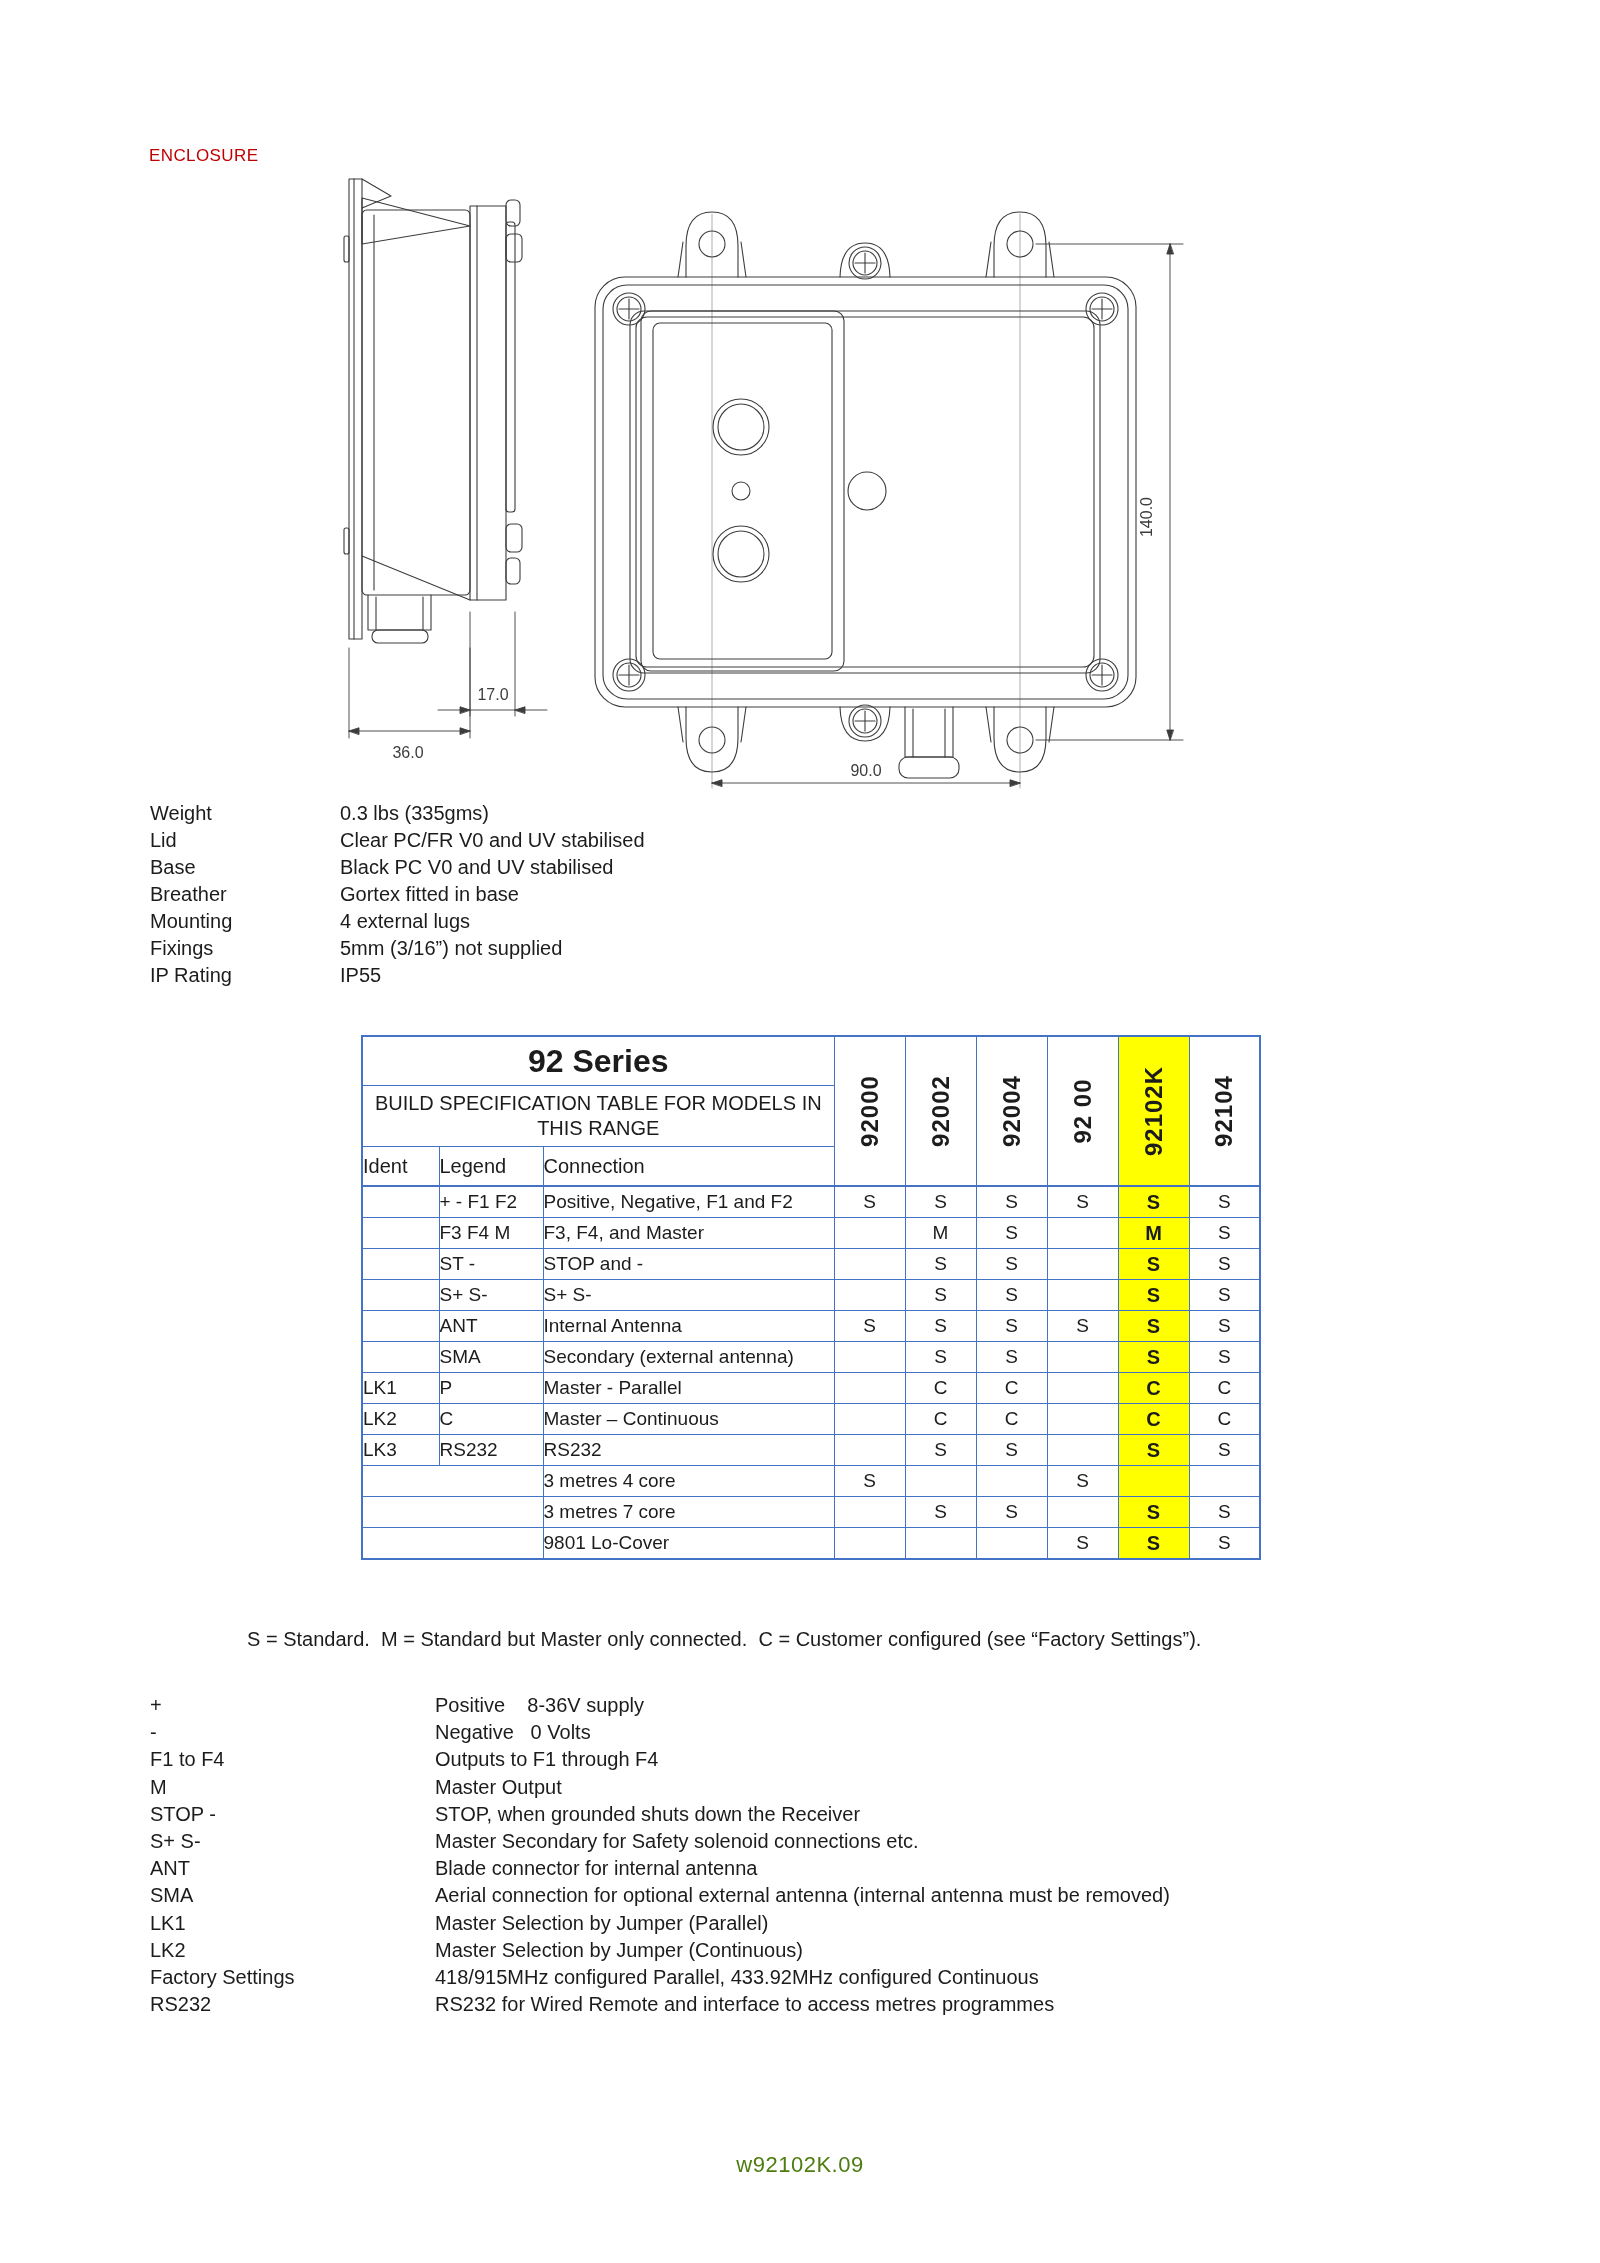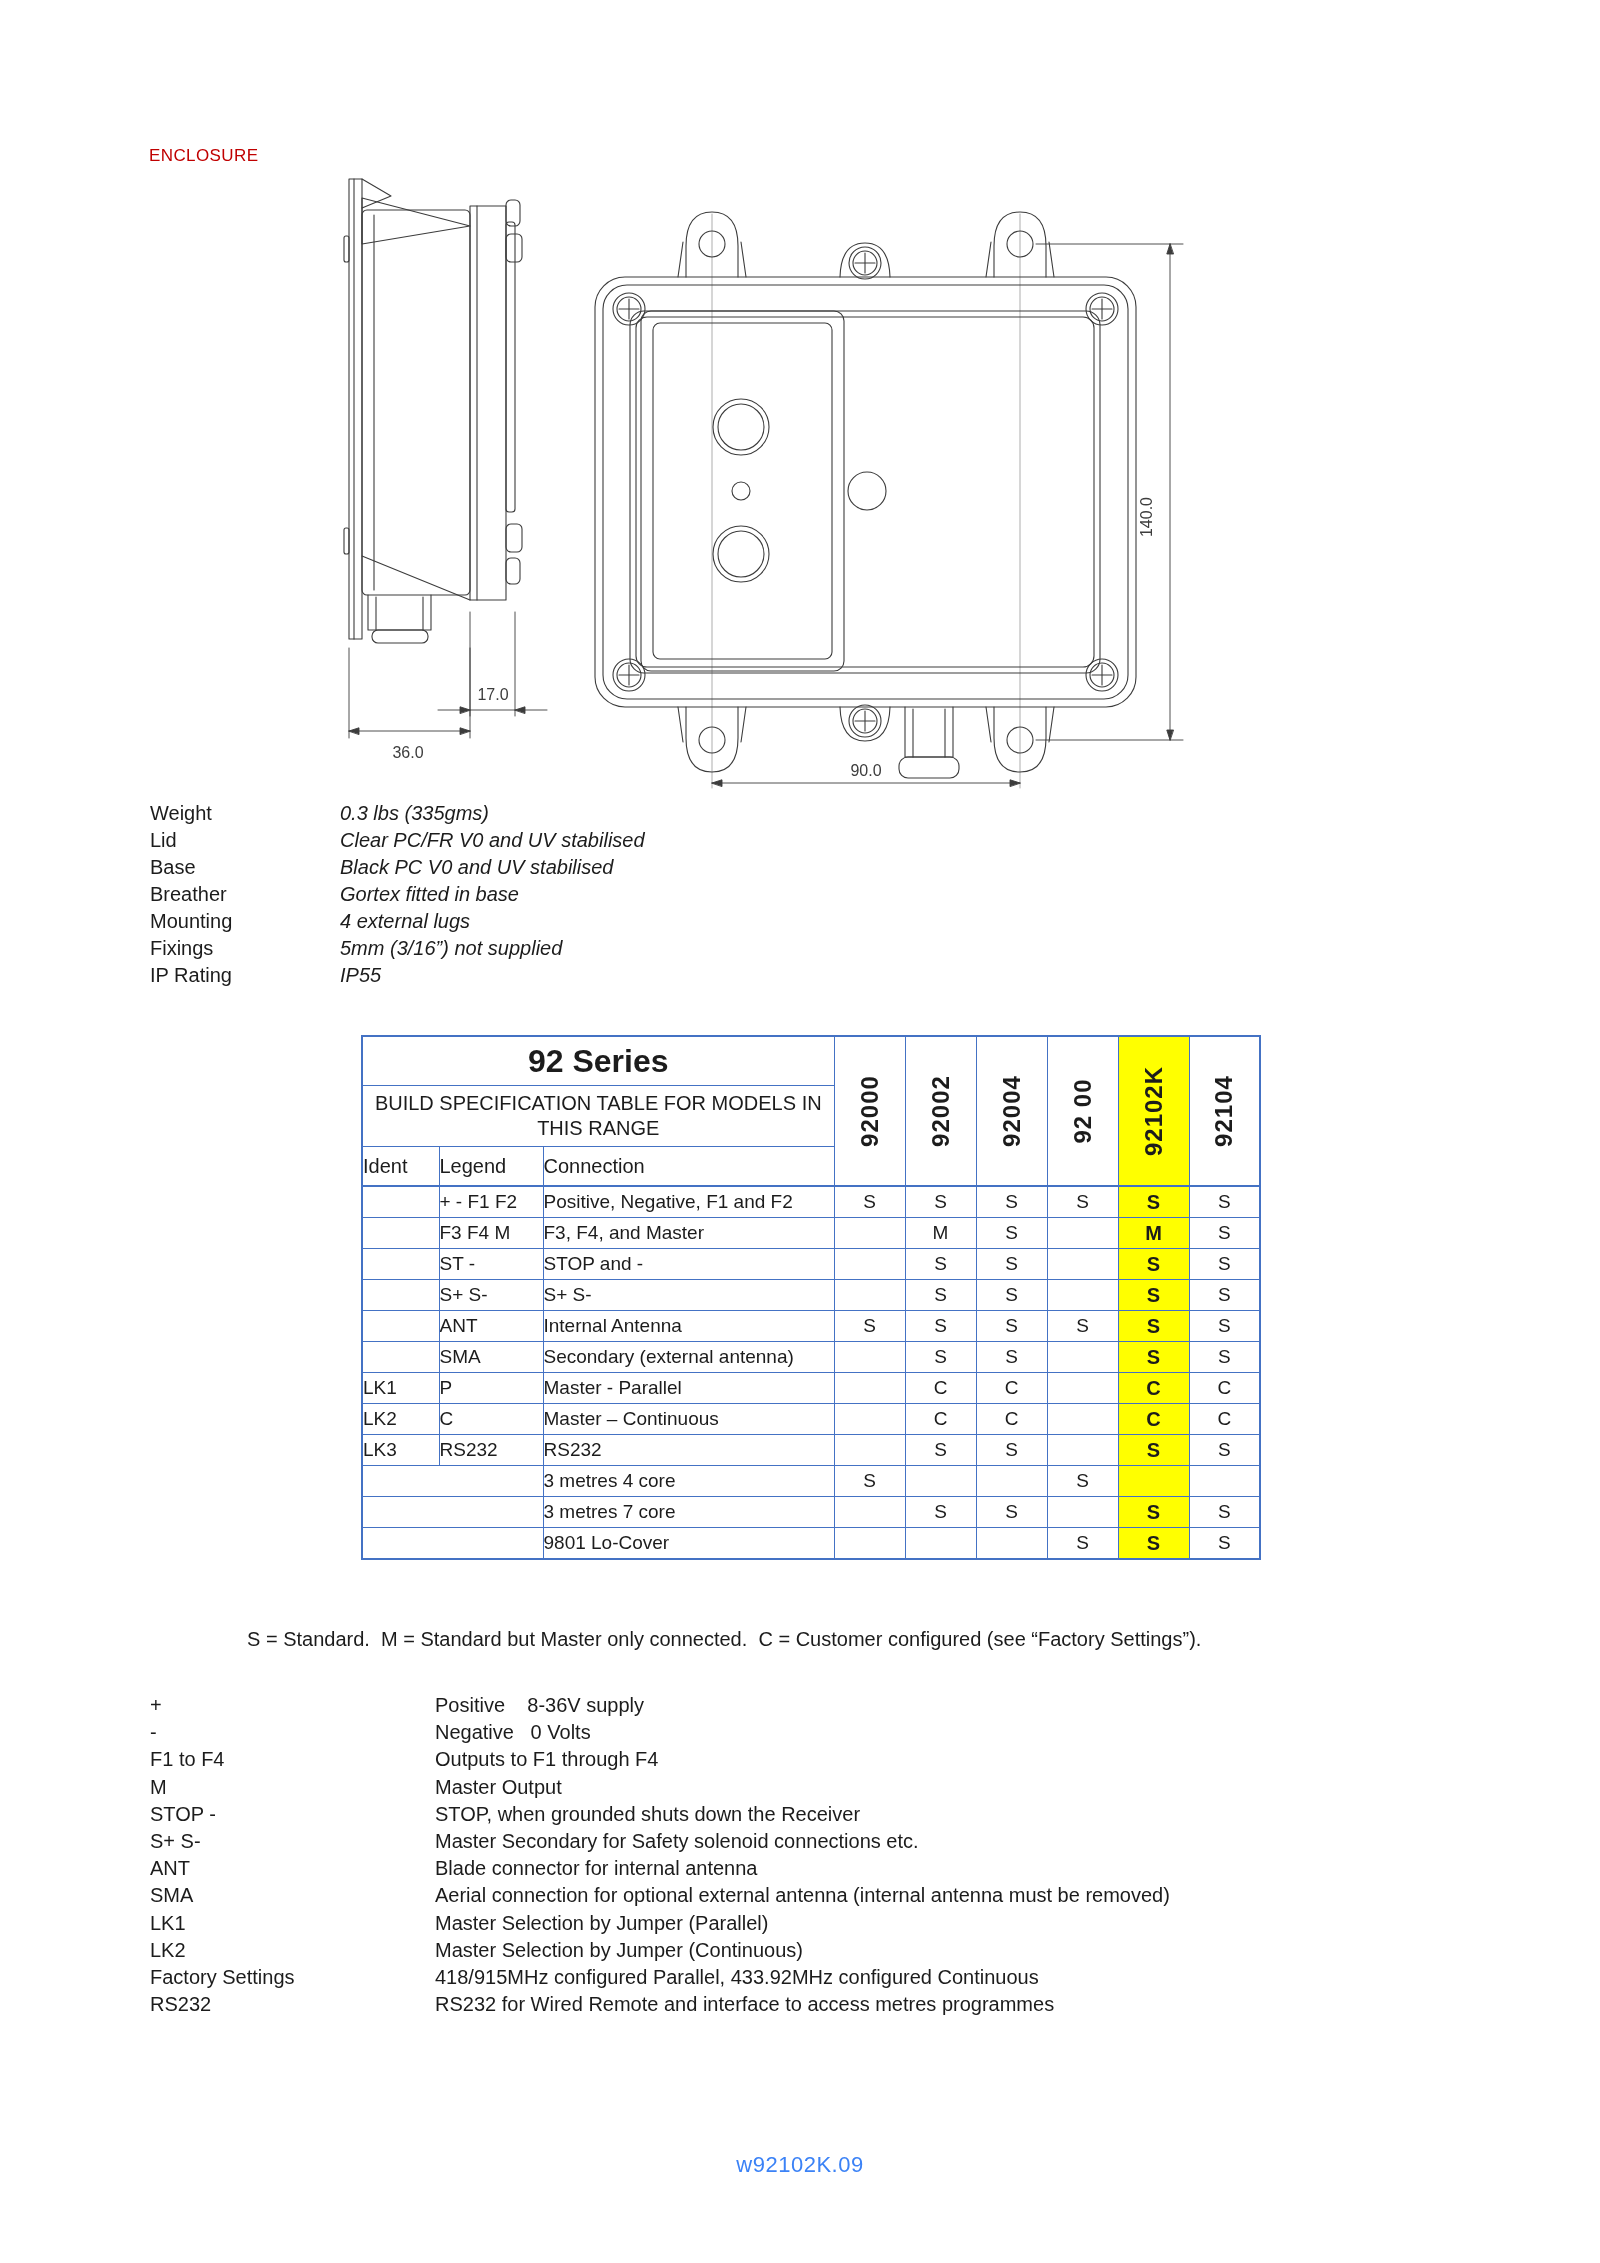--- a/index.html
+++ b/index.html
@@ -10,21 +10,21 @@
   .page-title{
     position:absolute;left:149px;top:146px;font-size:17px;font-weight:normal;
     letter-spacing:0.4px;margin:0;
   }
   .drawing-svg{position:absolute;left:330px;top:140px;width:890px;height:660px;}
   .drawing-svg text{font-family:"Liberation Sans",sans-serif;font-size:16px;fill:#3d3d3d;stroke:none;}
 
   .spec-list{position:absolute;left:150px;top:800px;font-size:20px;}
   .spec-row{display:flex;line-height:27px;}
   .spec-label{flex:0 0 190px;}
-  .spec-value{white-space:pre-wrap;font-style:italic;}
+  .spec-value{white-space:pre-wrap;}
 
   .build-table{
     position:absolute;left:361px;top:1035px;width:898px;border-collapse:collapse;
     table-layout:fixed;border:2.5px solid var(--tbl-border,#4472C4);
   }
   .build-table td{border:1.4px solid var(--tbl-border,#4472C4);padding:0;overflow:hidden;}
   .t-title{height:48px;text-align:center;font-size:32px;font-weight:bold;}
   .t-sub{height:60px;text-align:center;font-size:20px;line-height:1.25;white-space:pre-line;}
   .t-colhead{height:38px;font-size:20px;padding-left:9px;border-bottom-width:2.5px !important;}
   .model-head{position:relative;border-bottom-width:2.5px !important;}
@@ -40,21 +40,21 @@
 
   .key-note{position:absolute;left:247px;top:1628px;font-size:20px;white-space:pre-wrap;margin:0;}
 
   .definitions{position:absolute;left:150px;top:1692px;font-size:20px;}
   .def-row{display:flex;line-height:27.2px;}
   .def-term{flex:0 0 285px;}
   .def-desc{white-space:pre-wrap;}
 
   .doc-footer{
     position:absolute;left:0;top:2152px;width:100%;text-align:center;
-    font-size:22px;color:#3b82f6;letter-spacing:0.5px;
+    font-size:22px;color:#4d7c0f;letter-spacing:0.5px;
   }
 </style>
 </head>
 <body>
 
 <div class="page">
 
   <h1 class="page-title" style="color: rgb(192, 0, 0);">ENCLOSURE</h1>
 
   <svg class="drawing-svg" viewBox="330 140 890 660">

